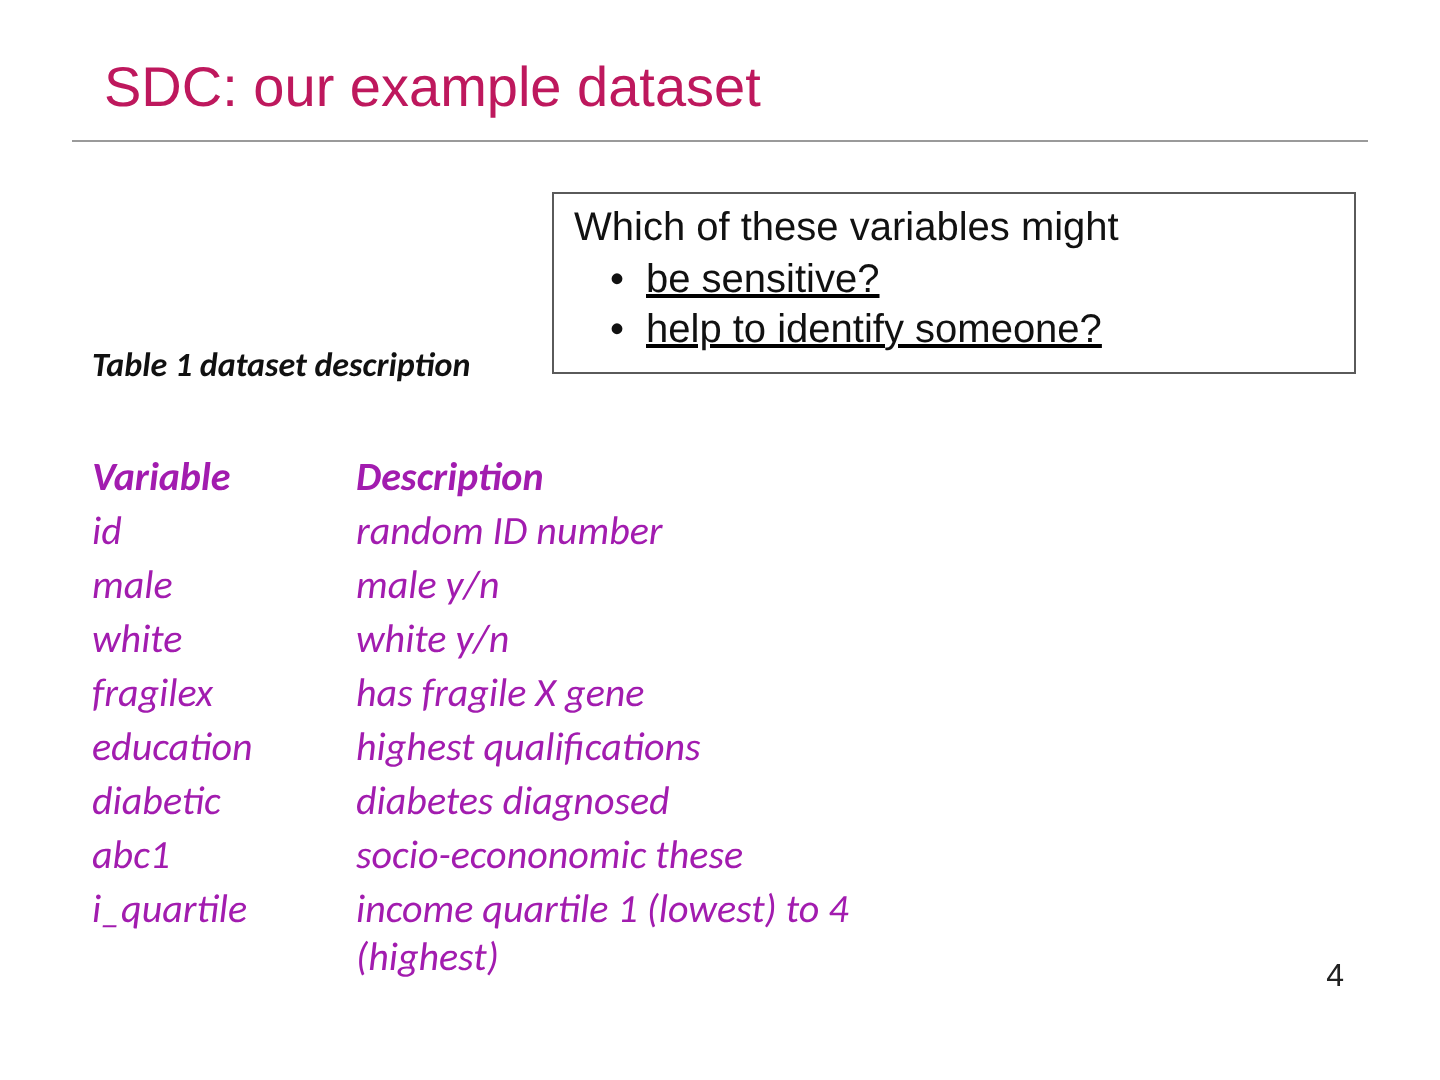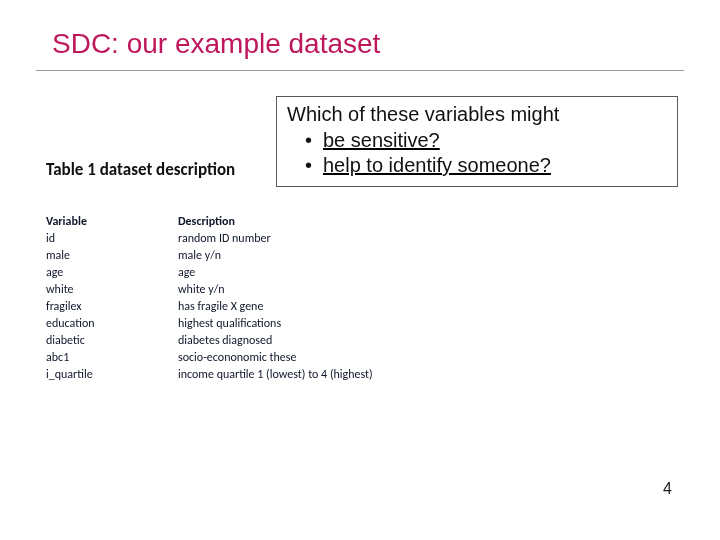--- a/index.html
+++ b/index.html
@@ -50,37 +50,38 @@
   }
   .question-list li::before {
     content: "•";
     position: absolute;
     left: 18px;
     top: 0;
     font-size: 20px;
   }
   .table-area {
     position: absolute;
-    top: 159px;
+    top: 172px;
     left: 46px;
     width: 440px;
     z-index: 10;
+    font-style: italic;
   }
   .table-title {
     font-family: Calibri, Arial, sans-serif;
     font-size: 17px;
     font-weight: 700;
     color: #111;
     margin-bottom: 26px;
   }
   table.vars {
     border-collapse: collapse;
     font-family: Calibri, Arial, sans-serif;
-    font-size: 12px;
-    color: #0f172a;
+    font-size: 20px;
+    color: #a21caf;
     margin-top: 32px;
   }
   table.vars td {
     padding: 1.5px 0;
     vertical-align: top;
   }
   table.vars td:first-child {
     width: 132px;
   }
   .bold { font-weight: 600; }
@@ -116,24 +117,20 @@
     </tr>
     <tr>
           <td>id</td>
           <td>random ID number</td>
         </tr>
     <tr>
           <td>male</td>
           <td>male y/n</td>
         </tr>
     <tr>
-          <td>age</td>
-          <td>age</td>
-        </tr>
-    <tr>
           <td>white</td>
           <td>white y/n</td>
         </tr>
     <tr>
           <td>fragilex</td>
           <td>has fragile X gene</td>
         </tr>
     <tr>
           <td>education</td>
           <td>highest qualifications</td>

